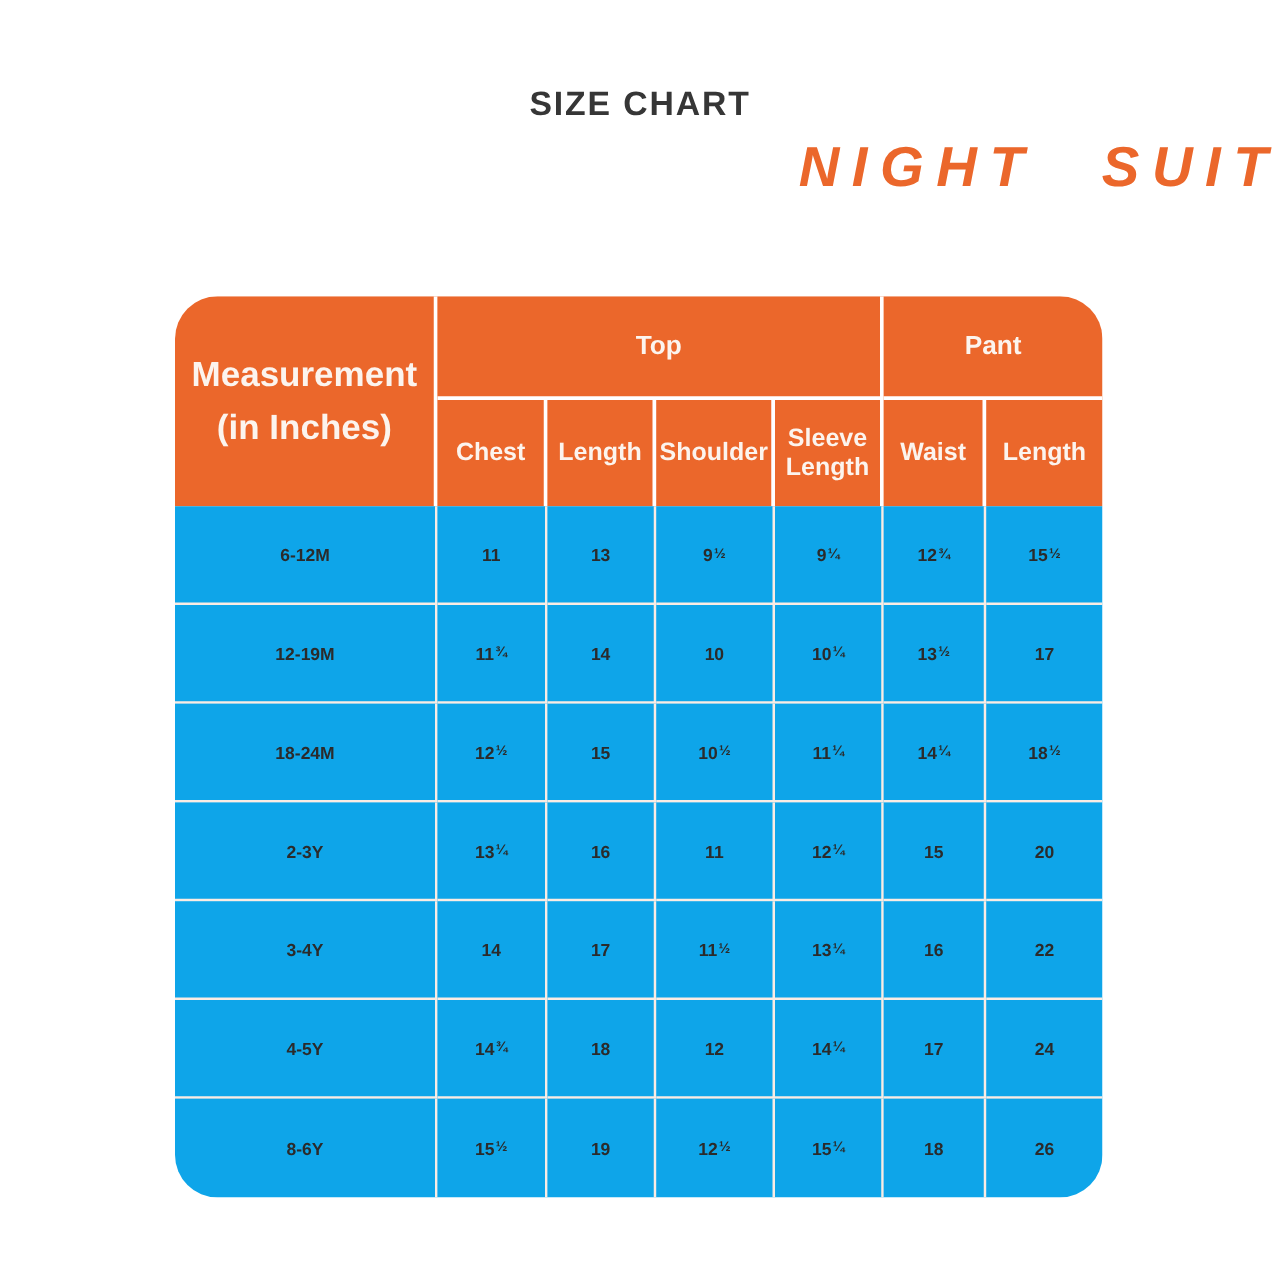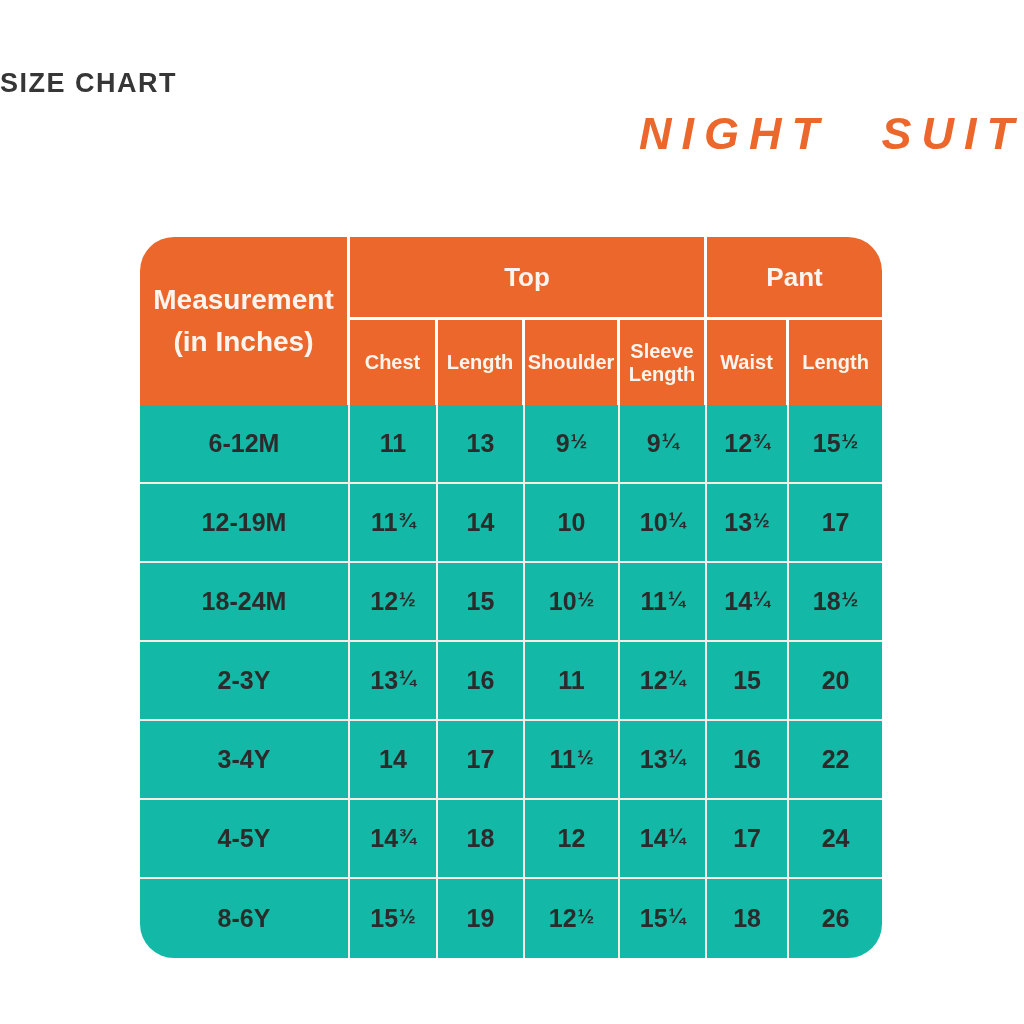--- a/index.html
+++ b/index.html
@@ -12,20 +12,21 @@
     height: 1024px;
     position: relative;
     font-family: "Liberation Sans", sans-serif;
     overflow: hidden;
   }
   .page-title {
     position: absolute;
     top: 68px;
     left: 0;
     width: 100%;
+    text-align: center;
     font-size: 27px;
     font-weight: 600;
     letter-spacing: 1.5px;
     color: #363636;
   }
   .page-subtitle {
     position: absolute;
     top: 108px;
     left: 0;
     width: 100%;
@@ -63,39 +64,39 @@
     font-weight: 700;
   }
   th.corner {
     font-size: 28px;
     line-height: 1.5;
     white-space: pre-line;
     border-right: 3px solid #ffffff;
   }
   th.group {
     height: 83px;
-    font-size: 26px;
+    font-size: 21px;
     border-bottom: 3px solid #ffffff;
   }
   th.group-top {
     border-right: 3px solid #ffffff;
   }
   th.sub {
     height: 85px;
     font-size: 20px;
     line-height: 1.15;
     border-right: 3px solid #ffffff;
   }
   th.sub:last-child {
     border-right: none;
   }
   tbody td {
-    background: #14b8a6;
+    background: #0ea5e9;
     color: #2B2B2B;
-    font-size: 25px;
+    font-size: 14px;
     font-weight: 700;
     height: 79px;
     border-right: 2px solid #FAECE4;
     border-bottom: 2px solid #FAECE4;
   }
   tbody td:last-child { border-right: none; }
   tbody tr:last-child td { border-bottom: none; }
   .frac {
     font-size: 0.8em;
     vertical-align: 0.18em;

